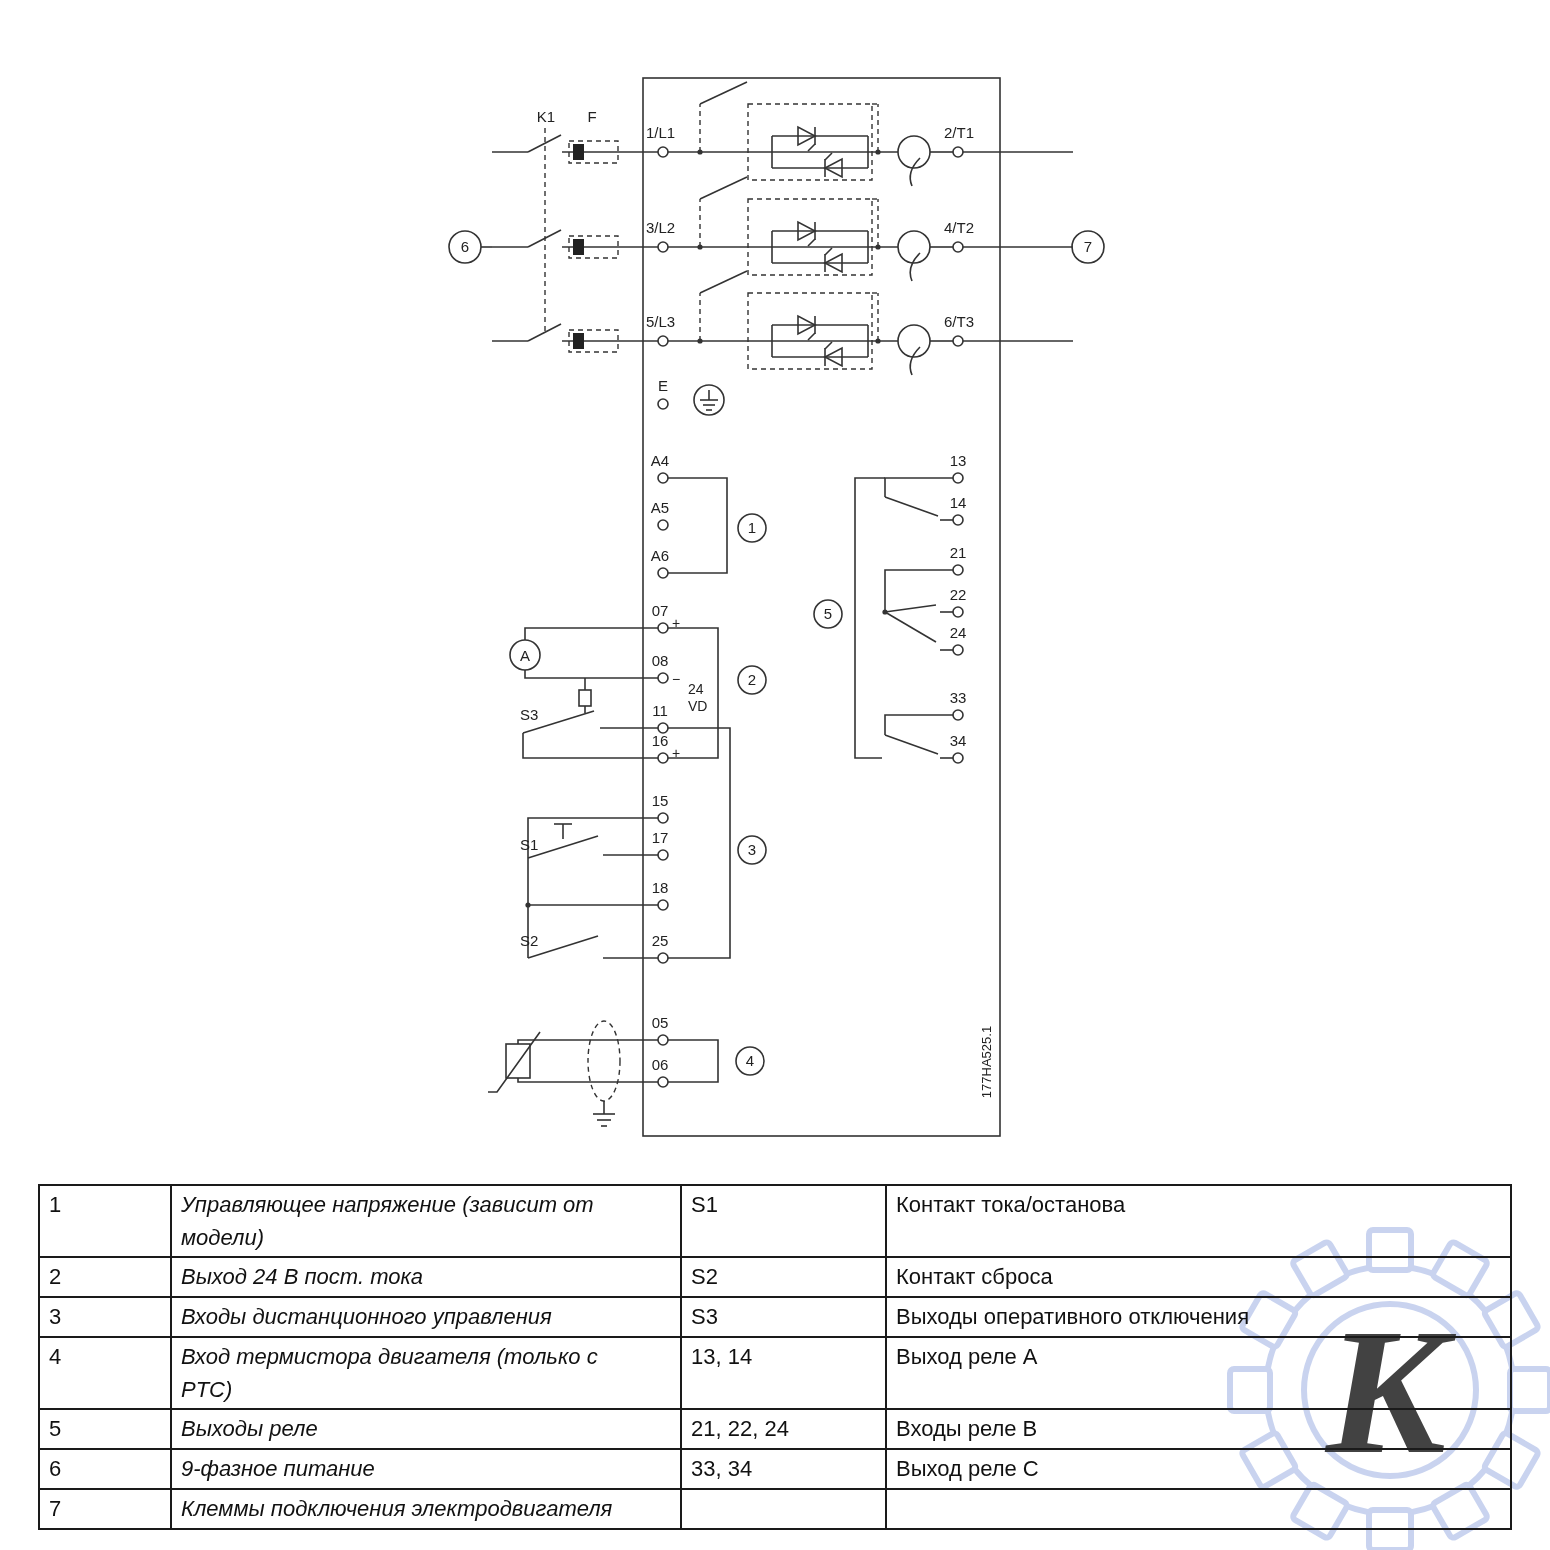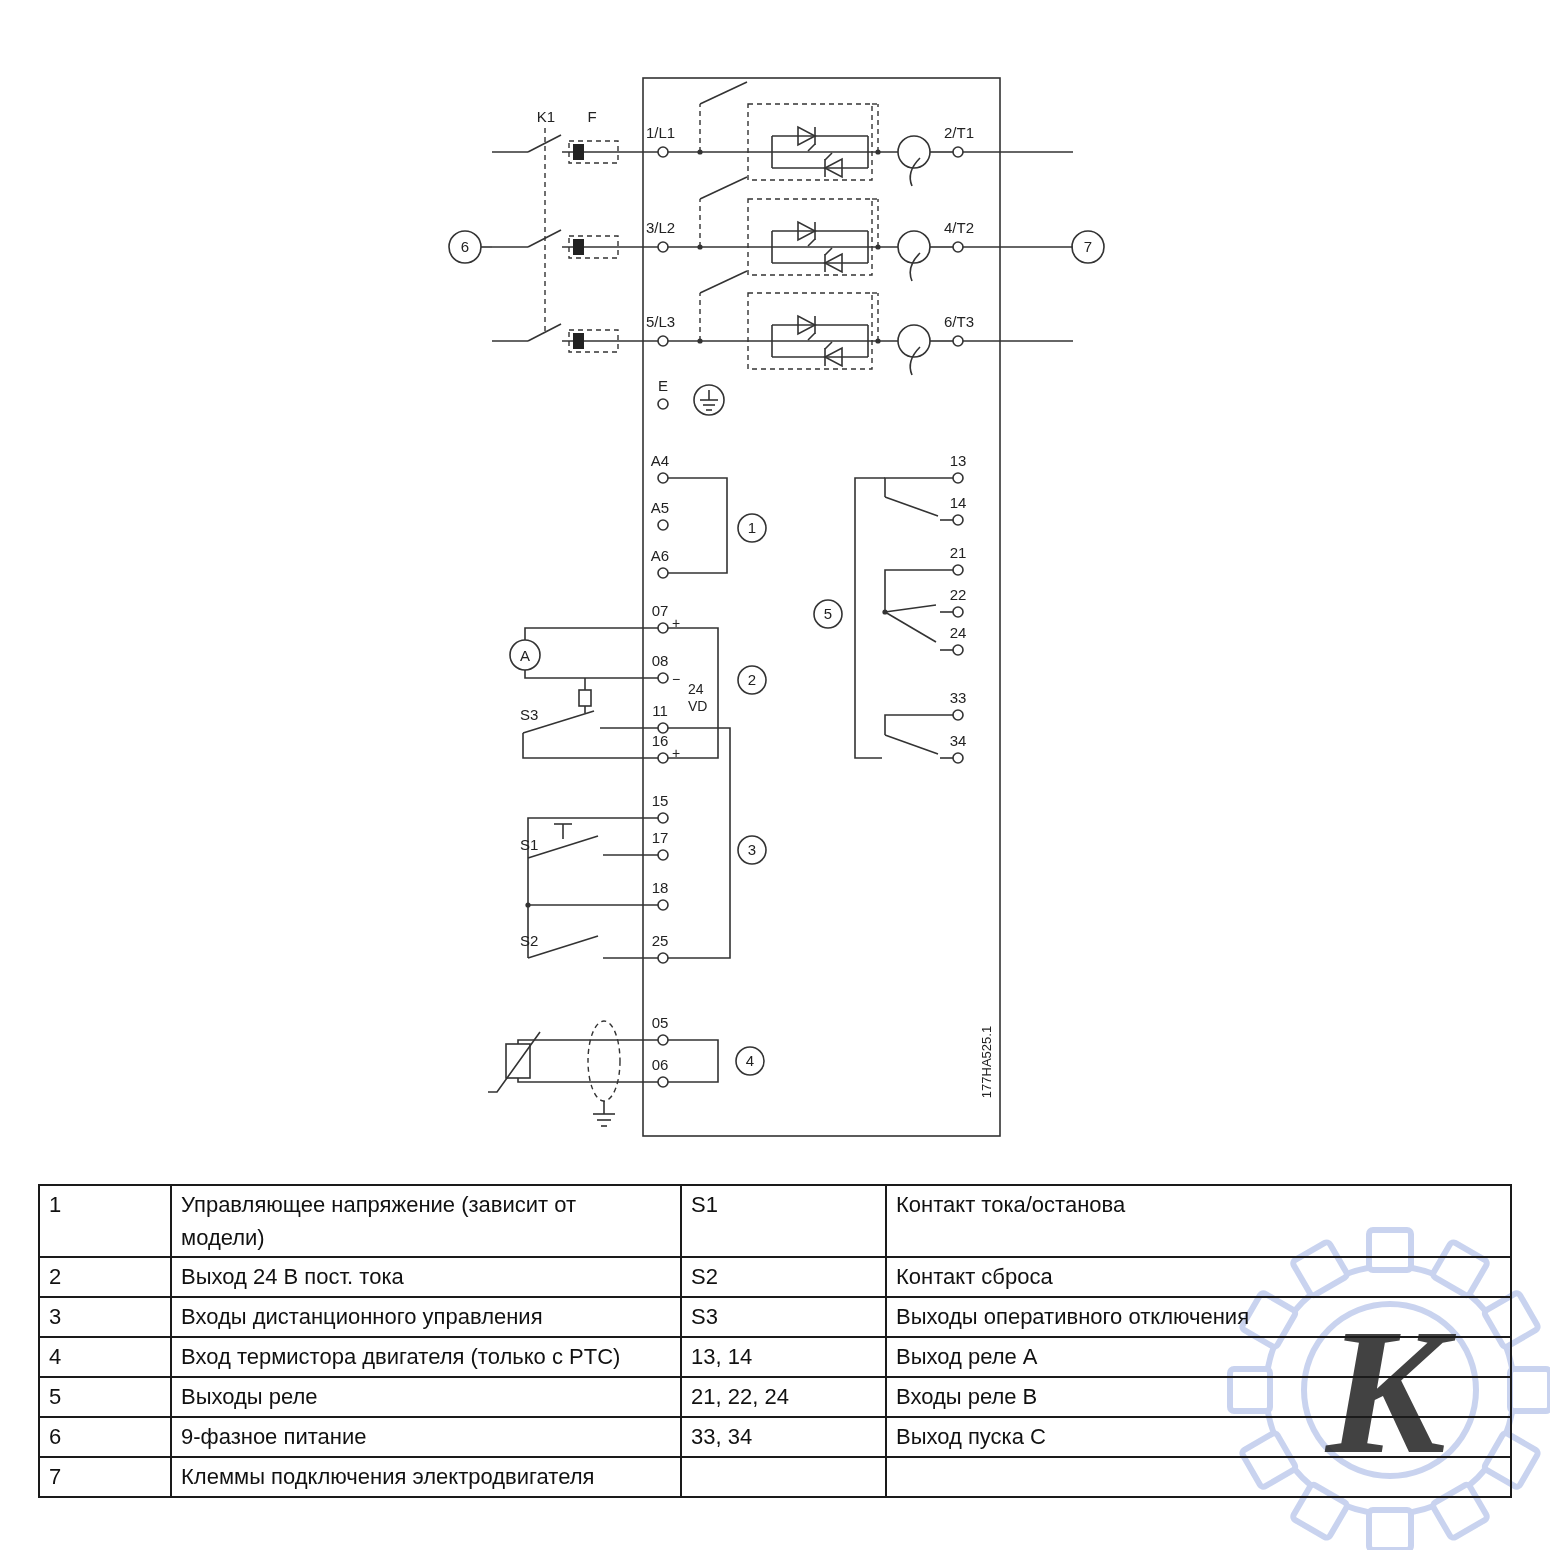--- a/index.html
+++ b/index.html
@@ -23,21 +23,21 @@
   .tiny { font-size:13px; }
 
   table.legend {
     border-collapse:collapse; table-layout:fixed; width:1472px; background:transparent;
   }
   table.legend td {
     border:2px solid #1a1a1a; vertical-align:top;
     font-size:22px; line-height:33px; padding:2px 10px 2px 9px; color:#111;
     overflow:hidden;
   }
-  table.legend td.desc { padding-right:28px; }
+  table.legend td.desc { padding-right:28px;font-style:italic; }
   table.legend tr      { height:40px; }
   table.legend tr.tall { height:70px; }
   col.c1 { width:132px; } col.c2 { width:510px; } col.c3 { width:205px; } col.c4 { width:625px; }
 </style>
 </head>
 <body>
 
 <svg class="watermark" width="330" height="330" viewBox="-165 -165 330 330">
   <g opacity="0.8" stroke="#bcc9ec" stroke-width="6" fill="#ffffff">
     <circle r="124"></circle>
@@ -333,21 +333,21 @@
       <tr>
         <td>5</td>
         <td class="desc">Выходы реле</td>
         <td>21, 22, 24</td>
         <td>Входы реле B</td>
       </tr>
       <tr>
         <td>6</td>
         <td class="desc">9-фазное питание</td>
         <td>33, 34</td>
-        <td>Выход пуска C</td>
+        <td>Выход реле C</td>
       </tr>
       <tr>
         <td>7</td>
         <td class="desc">Клеммы подключения электродвигателя</td>
         <td></td>
         <td></td>
       </tr>
     </tbody>
   </table>
 </div>

